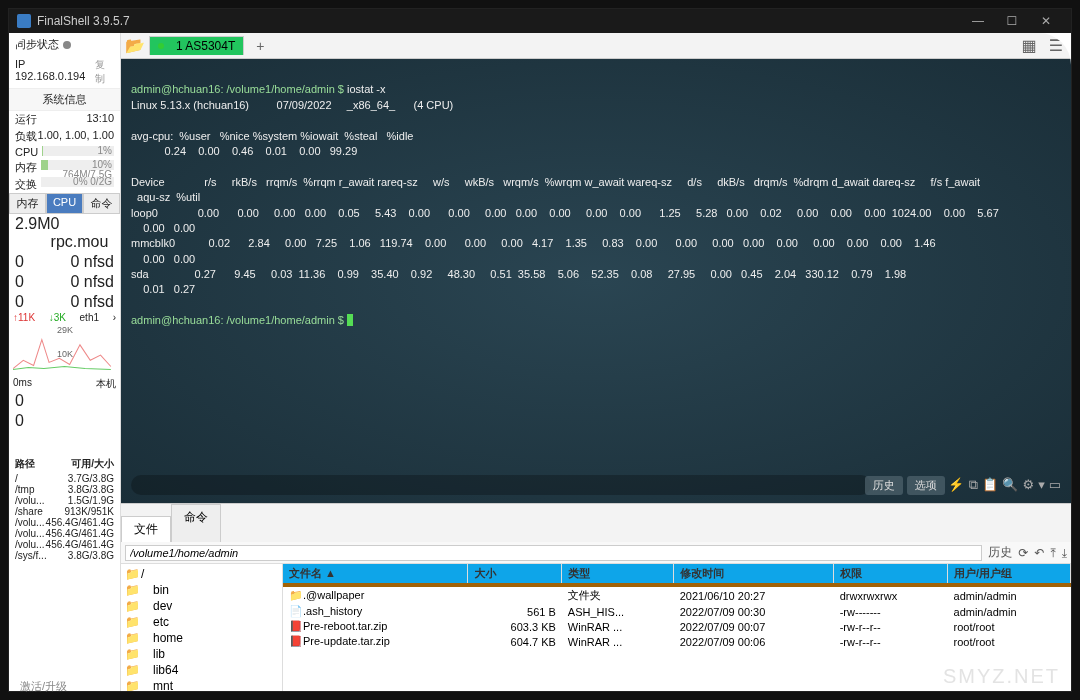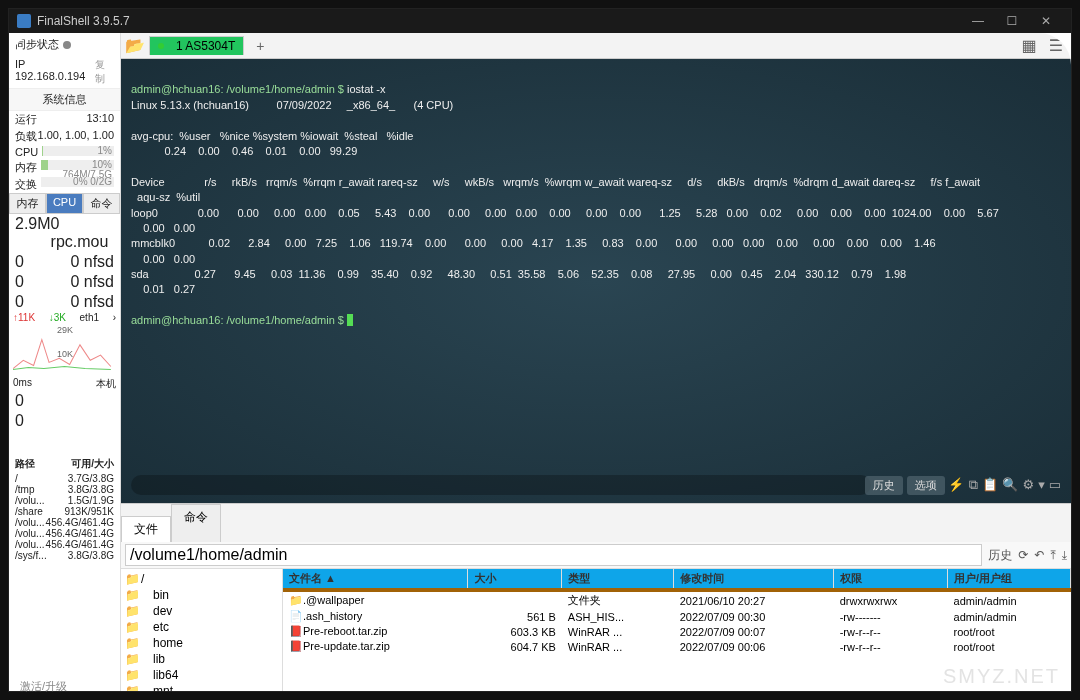--- a/index.html
+++ b/index.html
@@ -46,21 +46,21 @@
 .termfoot { position:absolute; bottom:8px; right:10px; display:flex; gap:4px; align-items:center; }
 .termfoot .pill { background:rgba(80,100,110,.7); color:#ddd; font-size:11px; padding:2px 8px; border-radius:3px; cursor:pointer; }
 .termfoot .ic { color:#aaa; cursor:pointer; font-size:13px; }
 .termfoot .bolt { color:#7e5; }
 .terminput { position:absolute; bottom:8px; left:10px; right:200px; height:20px; background:rgba(0,0,0,.25); border-radius:10px; }
 .filepane { height:188px; border-top:1px solid #ccc; display:flex; flex-direction:column; background:#fff; font-size:12px; }
 .ftabs { display:flex; background:#f3f3f3; }
 .ftabs div { padding:4px 12px; border:1px solid #ccc; border-bottom:none; background:#eee; cursor:pointer; font-size:12px; }
 .ftabs .act { background:#fff;margin-top:12px; }
 .pathbar { display:flex; background:#f8f8f8; border-bottom:1px solid #ddd; padding:2px 4px; gap:6px; align-items:center; color:#555; }
-.pathbar input { flex:1; border:1px solid #ccc; padding:1px 4px; font-size:16px; background:#fff; }
+.pathbar input { flex:1; border:1px solid #ccc; padding:1px 4px; font-size:11px; background:#fff;font-style:italic; }
 .pathbar .ic { cursor:pointer; color:#555; }
 .fbody { flex:1; display:flex; overflow:hidden; }
 .tree { width:162px; border-right:1px solid #ddd; overflow:auto; padding:2px; }
 .tree .node { padding:1px 2px 1px 18px; position:relative; cursor:pointer; }
 .tree .fold { color:#f0c36d; position:absolute; left:2px; }
 .flist { flex:1; overflow:auto; }
 .flist table { width:100%; border-collapse:collapse; font-size:11px; }
 .flist th { text-align:left; padding:2px 6px; background:#0ea5e9; border-bottom:4px solid #a16207; border-right:1px solid #ddd; font-weight:bold; color:#333; }
 .flist td { padding:1px 6px; white-space:nowrap; }
 .flist .fic { width:14px; display:inline-block; }

